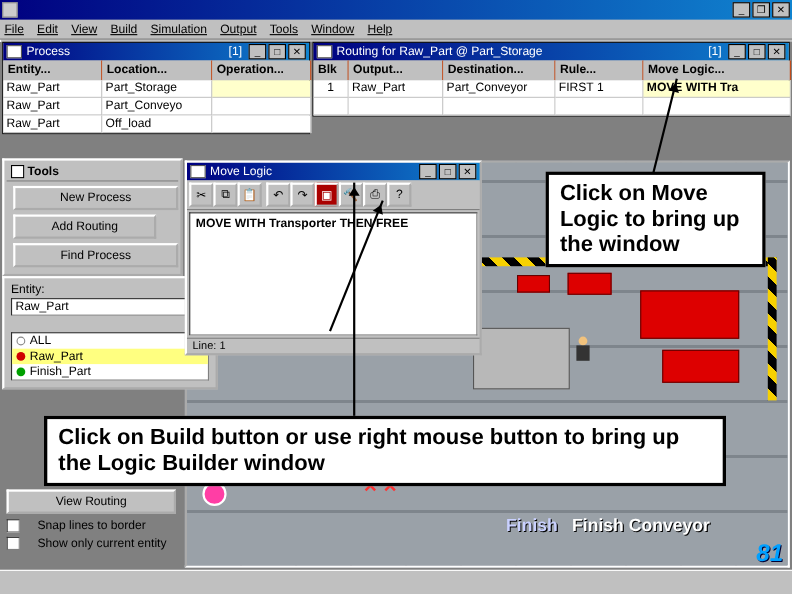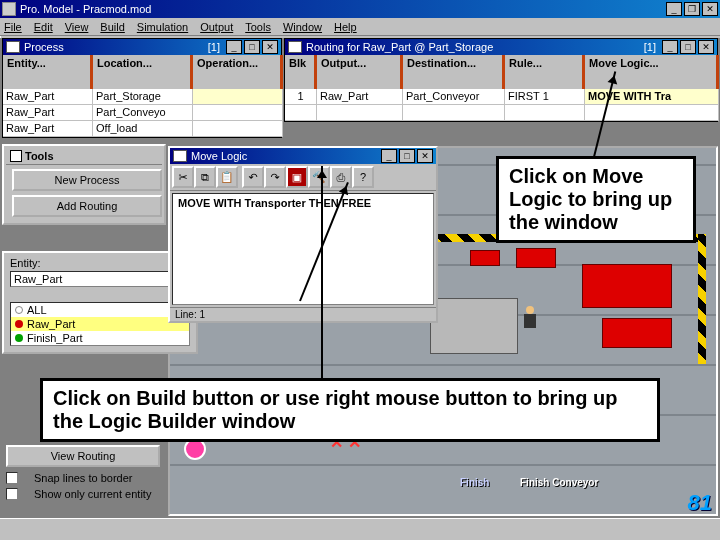--- a/index.html
+++ b/index.html
@@ -14,21 +14,21 @@
 
   .menubar { background:#c0c0c0; height:18px; font-size:11px; display:flex; align-items:center; padding:0 4px; border-bottom:1px solid #808080; }
   .menubar span { margin-right:12px; }
   .menubar span u { text-decoration:underline; }
 
   .window { position:absolute; background:#c0c0c0; border:1px solid #000; box-shadow:inset 1px 1px #fff; }
   .subtitle { background:linear-gradient(to right,#000080,#1084d0); color:#fff; font-size:11px; height:16px; display:flex; align-items:center; padding:0 3px; }
   .subtitle .t-spacer{flex:1;}
   .grid {  display:grid; }
   .cell { background:#fff; border-right:1px solid #c0c0c0; border-bottom:1px solid #c0c0c0; padding:1px 3px; font-size:11px; height:16px; overflow:hidden; white-space:nowrap; }
-  .hcell { background:#c0c0c0; border-right:3px solid #c2410c; padding:2px 4px; font-size:11px; font-weight:bold; height:34px; white-space:nowrap; }
+  .hcell { background:#c0c0c0; border-right:1px solid #c2410c; padding:2px 4px; font-size:11px; font-weight:bold; height:18px; white-space:nowrap; }
 
   .btn3d { background:#c0c0c0; border:2px outset #fff; font-size:11px; padding:3px 18px; text-align:center; }
 
   .toolsbox { position:absolute; left:2px; top:144px; width:164px; background:#c0c0c0; border:2px outset #fff; padding:2px; }
   .toolsbox .hdr { background:#c0c0c0; border-bottom:1px solid #808080; font-size:11px; font-weight:bold; padding:2px 4px; display:flex; align-items:center;}
   .toolsbox .hdr .sq{width:12px;height:12px;border:1px solid #000;background:#fff;margin-right:3px;}
   .toolsbox .tbtn { display:block; margin:4px 6px; }
 
   .entitybox { position:absolute; left:2px; top:251px; width:196px; background:#c0c0c0; border:2px outset #fff; padding:2px; font-size:11px; }
   .entitybox .lab { padding:2px 4px; }
@@ -53,21 +53,21 @@
   }
   .hazard { position:absolute; top:86px; left:34px; right:10px; height:8px;
     background:repeating-linear-gradient(45deg,#f7d100 0 8px,#000 8px 16px);}
   .hazardv { position:absolute; top:86px; right:10px; width:8px; bottom:150px;
     background:repeating-linear-gradient(45deg,#f7d100 0 8px,#000 8px 16px);}
   .machine { position:absolute; background:#d00; border:1px solid #600; }
   .gray { position:absolute; background:#b8b8b8; border:1px solid #555;}
   .worker{position:absolute;width:12px;height:22px;}
   .worker::before{content:"";position:absolute;top:0;left:2px;width:8px;height:8px;border-radius:50%;background:#f1c27d;}
   .worker::after{content:"";position:absolute;top:8px;left:0;width:12px;height:14px;background:#333;}
-  .label { position:absolute; color:#fff; font-size:10px; font-weight:bold; text-shadow:1px 1px #000;}
+  .label { position:absolute; color:#fff; font-size:16px; font-weight:bold; text-shadow:1px 1px #000;}
 
   .callout { position:absolute; background:#fff; border:3px solid #000; padding:6px 10px; font-size:20px; font-weight:bold; line-height:1.15; font-family:Arial,sans-serif;}
   .arrow { position:absolute; background:#000; height:2px; transform-origin:left center; }
   .arrow::after{content:"";position:absolute;right:-1px;top:-4px;border:5px solid transparent;border-left:8px solid #000;}
 
   .statusbar { position:absolute; left:0; right:0; bottom:0; height:22px; background:#c0c0c0; border-top:1px solid #fff;}
 
   .lowerleft { position:absolute; left:2px; top:442px; width:164px; font-size:11px; }
   .lowerleft .tbtn{display:block;margin:3px 4px;}
   .chk { display:flex; align-items:center; gap:16px; padding:2px 4px; font-size:11px;text-align:right;}
@@ -77,21 +77,20 @@
   .pinkdot{position:absolute;width:22px;height:22px;border-radius:50%;background:#ff3ea5;border:2px solid #fff;}
   .redx{position:absolute;color:#f33;font-size:16px;font-weight:bold;}
 </style>
 </head>
 <body>
 <div id="stage">
 
 <div class="window" style="left:0;top:0;right:0;height:38px;border:0;">
   <div class="titlebar">
     <div class="t-icon"></div>
-    <span>Pro. Model - Pracmod.mod</span>
     <div class="t-spacer"></div>
     <div class="winbtns">
       <div class="winbtn">_</div>
       <div class="winbtn">❐</div>
       <div class="winbtn">✕</div>
     </div>
   </div>
   <div class="menubar">
     <span><u>File</u></span>
     <span><u>Edit</u></span>
@@ -185,21 +184,22 @@
   <div class="label" style="left:290px;bottom:26px;color:#c9d1ff;">Finish</div>
   <div class="label" style="left:350px;bottom:26px;">Finish Conveyor</div>
 </div>
 
 <div class="toolsbox">
   <div class="hdr">
         <span class="sq"></span>
         <span>Tools</span>
       </div>
   <button class="btn3d tbtn" style="width:150px">New Process</button>
-  <button class="btn3d tbtn" style="width:150px">Add Routing</button>
+  <button class="btn3d tbtn" style="width:130px">Add Routing</button>
+  <button class="btn3d tbtn" style="width:150px">Find Process</button>
 </div>
 
 <div class="entitybox">
   <div class="lab">Entity:</div>
   <div class="txt">Raw_Part</div>
   <div class="list">
     <div class="li">
       <span class="dot" style="background:transparent;border:1px solid #888"></span>
       <span>ALL</span>
     </div>

